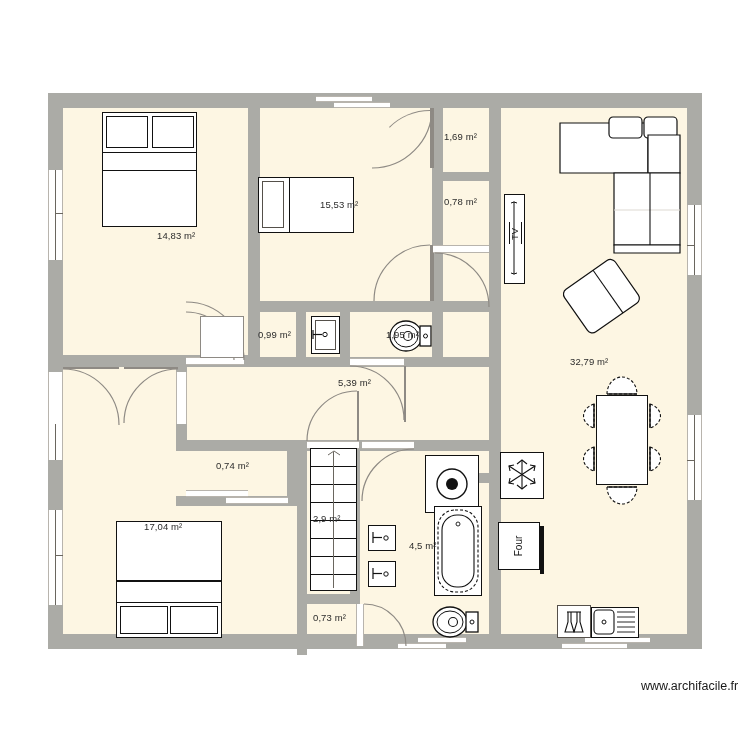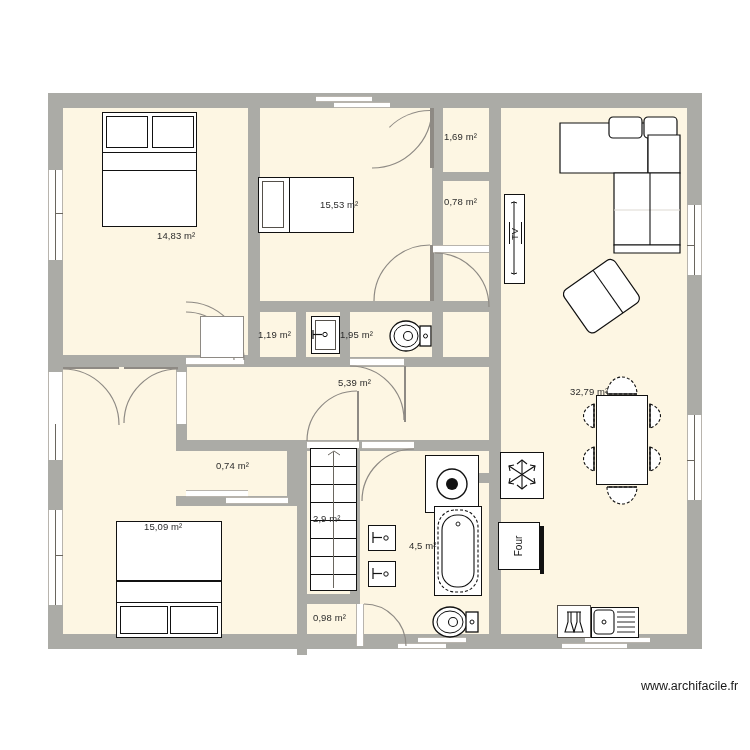--- a/index.html
+++ b/index.html
@@ -350,25 +350,25 @@
     <line x1="24" y1="8" x2="42" y2="8" stroke="#111" stroke-width="0.9"></line>
     <line x1="24" y1="13" x2="42" y2="13" stroke="#111" stroke-width="0.9"></line>
     <line x1="24" y1="18" x2="42" y2="18" stroke="#111" stroke-width="0.9"></line>
     <line x1="24" y1="23" x2="42" y2="23" stroke="#111" stroke-width="0.9"></line>
   </svg>
 
   <div class="label" style="left:128px;top:230px;margin-left:29px;">14,83 m²</div>
   <div class="label" style="left:320px;top:199px;">15,53 m²</div>
   <div class="label" style="left:444px;top:131px;">1,69 m²</div>
   <div class="label" style="left:444px;top:196px;">0,78 m²</div>
-  <div class="label" style="left:258px;top:329px;">1,19 m²</div>
-  <div class="label" style="left:340px;top:329px;">1,95 m²</div>
+  <div class="label" style="left:258px;top:329px;">0,99 m²</div>
+  <div class="label" style="left:350px;top:329px;padding-left:36px;">1,95 m²</div>
   <div class="label" style="left:338px;top:377px;">5,39 m²</div>
   <div class="label" style="left:216px;top:460px;">0,74 m²</div>
-  <div class="label" style="left:144px;top:521px;">15,09 m²</div>
+  <div class="label" style="left:144px;top:521px;">17,04 m²</div>
   <div class="label" style="left:313px;top:513px;">2,9 m²</div>
-  <div class="label" style="left:313px;top:612px;">0,98 m²</div>
+  <div class="label" style="left:313px;top:612px;">0,73 m²</div>
   <div class="label" style="left:409px;top:540px;">4,5 m²</div>
-  <div class="label" style="left:570px;top:386px;">32,79 m²</div>
+  <div class="label" style="left:570px;top:356px;">32,79 m²</div>
 
   <div class="watermark" style="left:641px;top:679px;">www.archifacile.fr</div>
 
 </div>
 
 </body></html>

